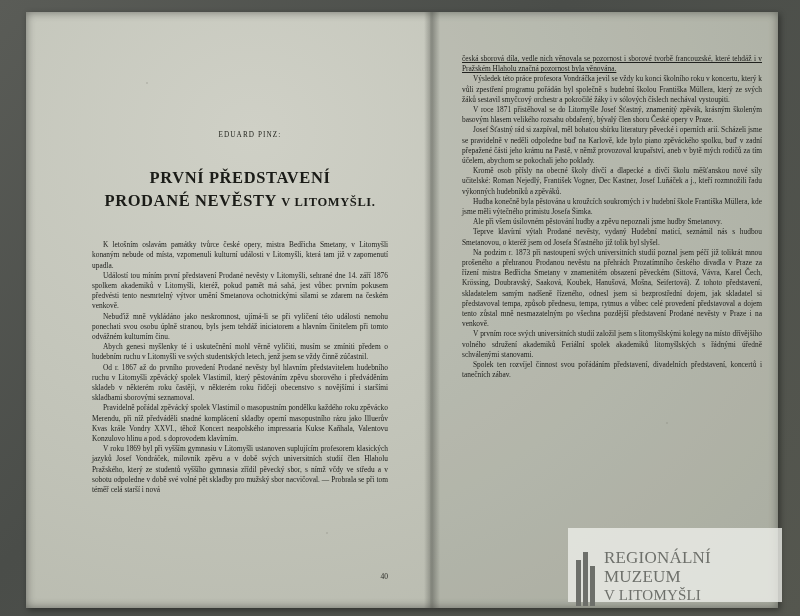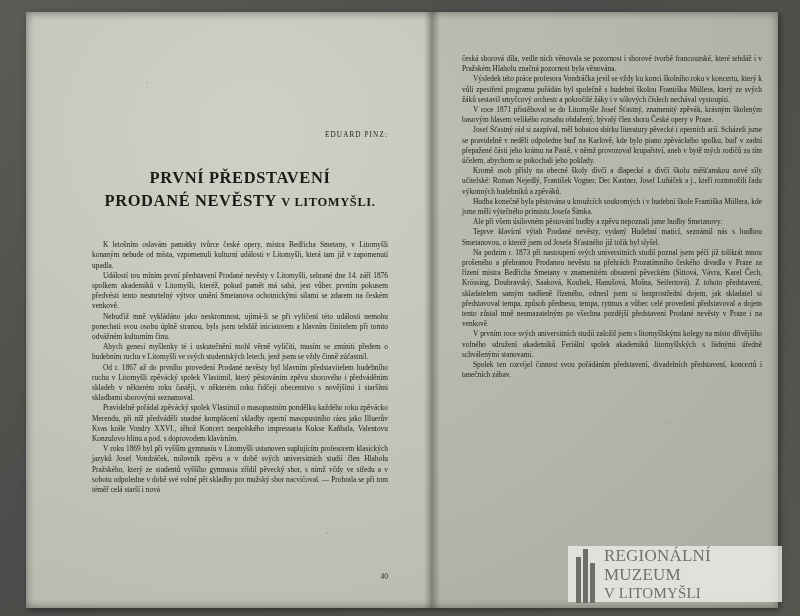--- a/index.html
+++ b/index.html
@@ -65,59 +65,58 @@
   }
   #right-col {
     left: 436px;
     top: 42px;
     width: 300px;
   }
   .byline {
     font-size: 7.2px;
     letter-spacing: 1.1px;
     margin-bottom: 26px;
-    text-align: right;
+    text-align: center;
     color: #24251f;
     padding-left: 20px;
   }
   h1.title {
     font-size: 16.5px;
     font-weight: bold;
     letter-spacing: 0.6px;
     line-height: 23px;
     text-align: center;
     margin: 0 0 26px 0;
     color: #1b1c18;
   }
   h1.title .l2 { display: block; }
   h1.title .sm { font-size: 12.5px; }
   p {
     margin: 0;
     text-indent: 11px;
   }
-  p.noind { text-indent: 0; }
+  p.noind { text-indent: 0; text-decoration: underline; }
   .pagenum {
     position: absolute;
     left: 66px;
     top: 560px;
     width: 296px;
     text-align: right;
     font-size: 7.5px;
     color: #2a2b26;
   }
   
   #watermark {
     position: absolute;
     right: 18px;
     bottom: 14px;
     width: 214px;
-    height: 56px;
+    height: 74px;
     background: rgba(236,238,233,0.80);
     display: flex;
-    align-items: center;
     padding: 20px 6px;
     box-sizing: border-box;
   }
   #wm-icon {
     width: 26px;
     height: 58px;
     flex: 0 0 26px;
     position: relative;
     margin-right: 4px;
   }

